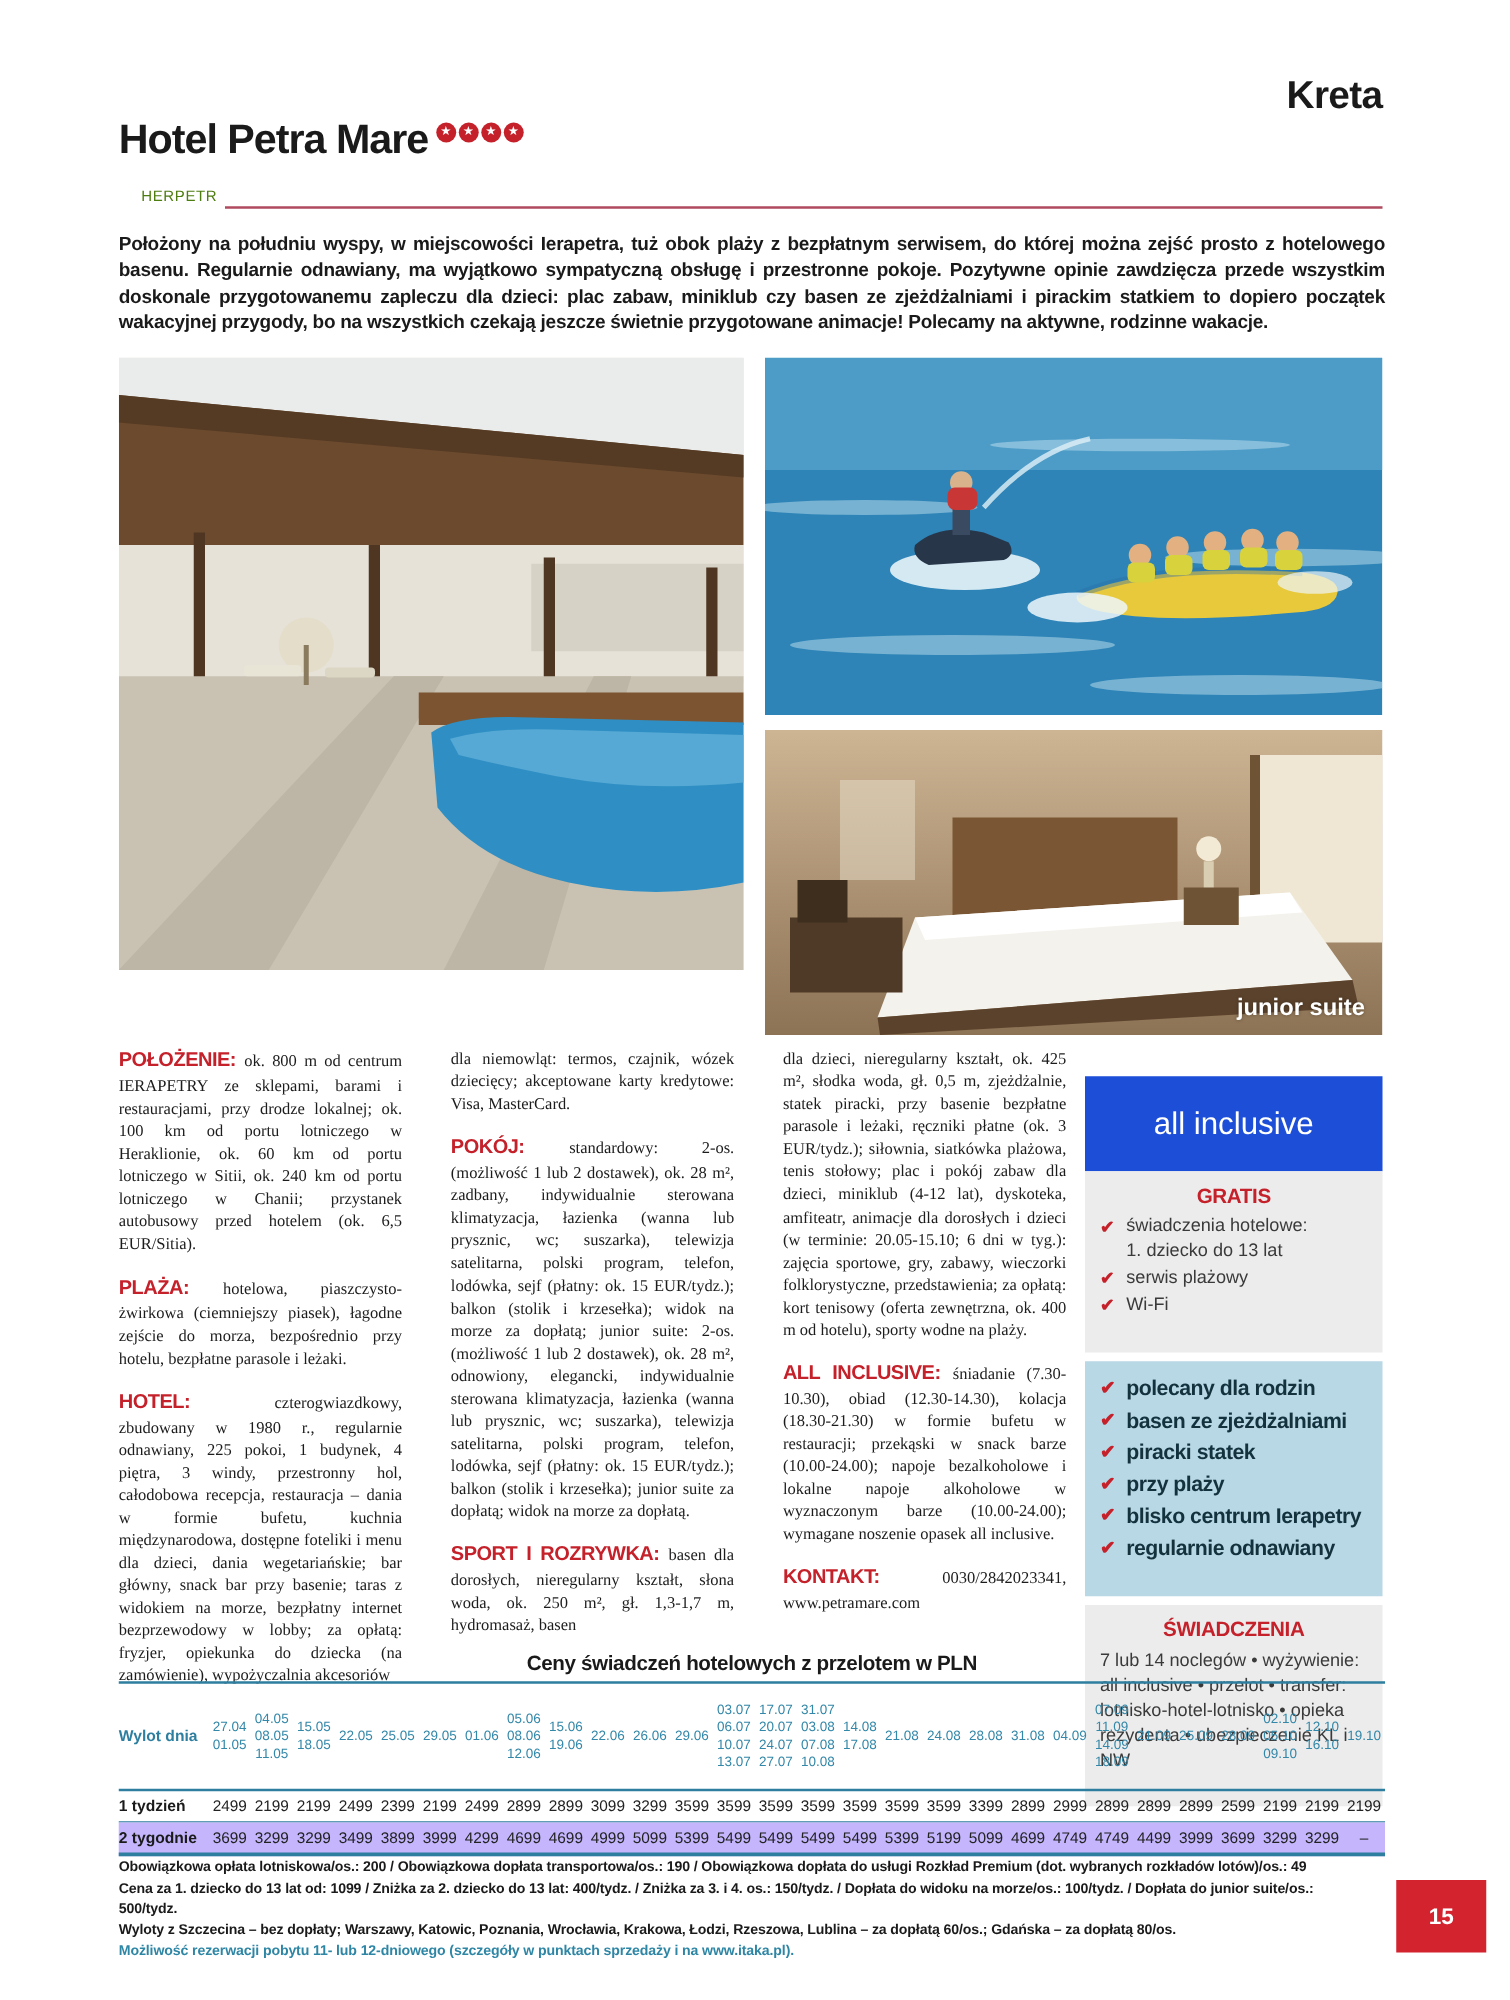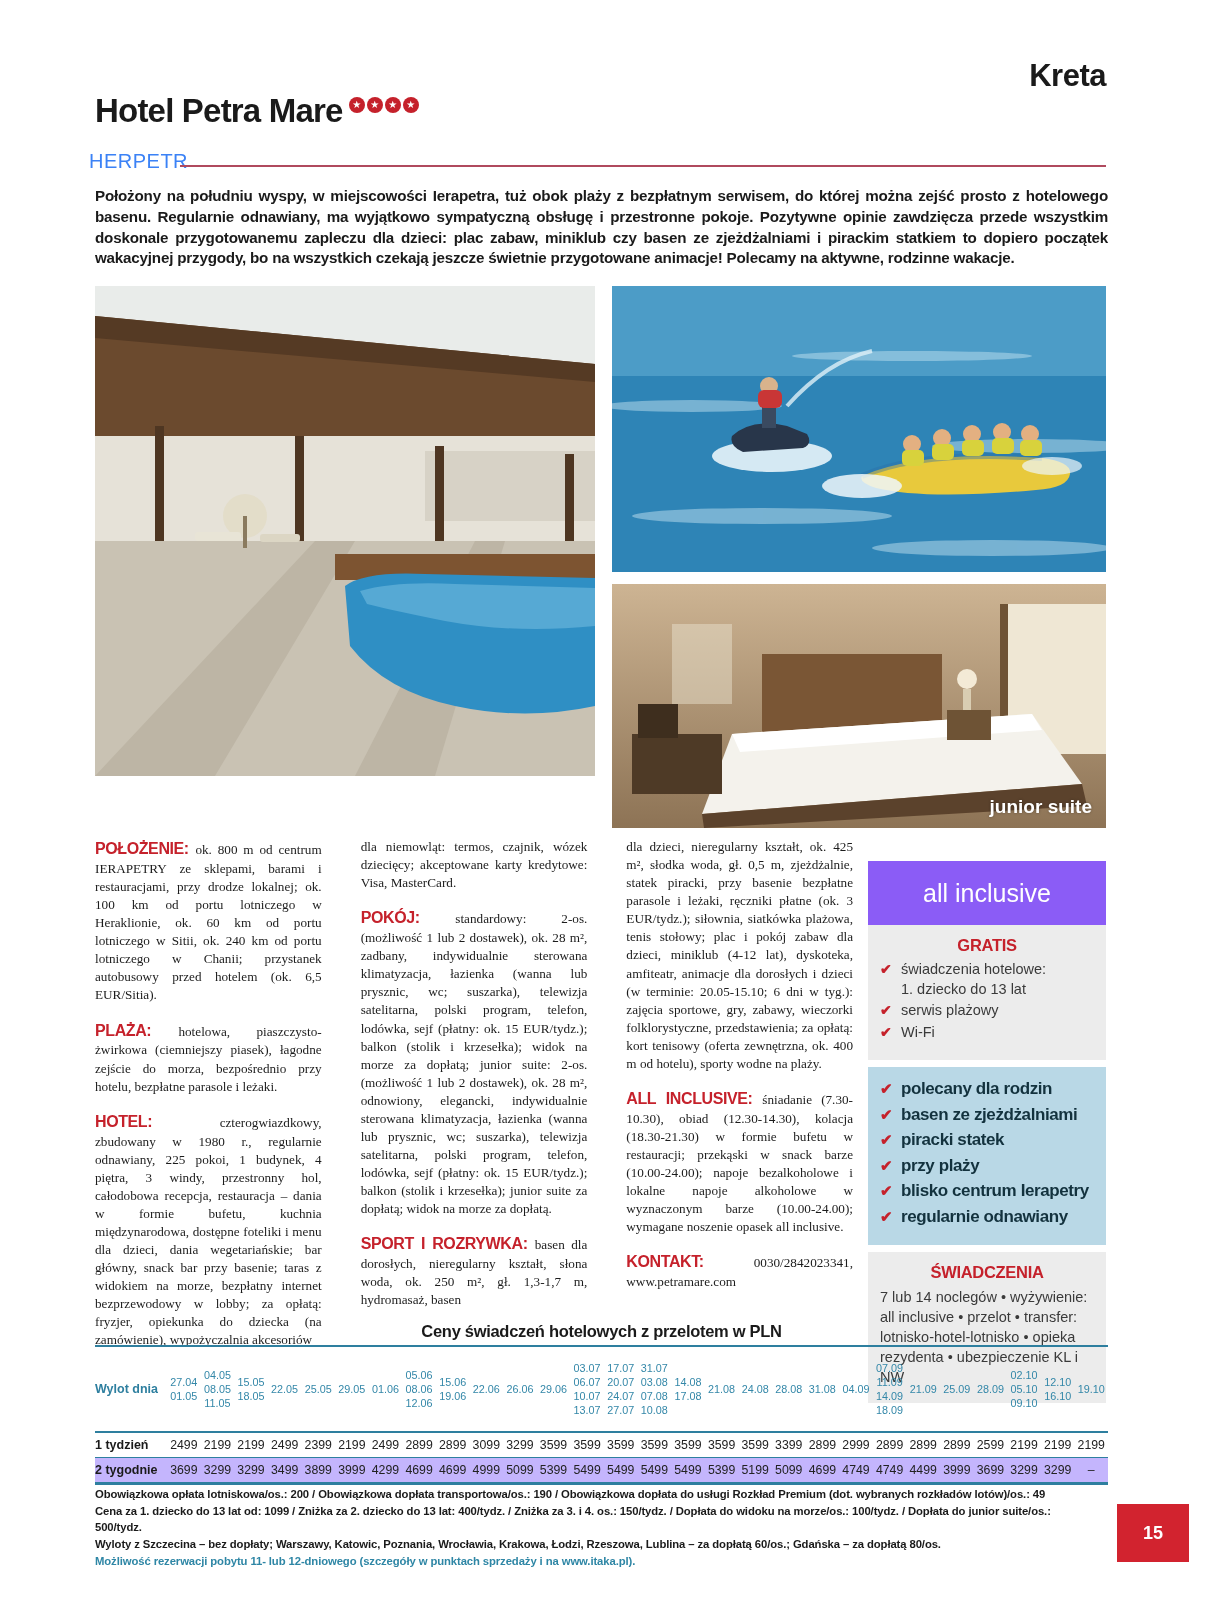--- a/index.html
+++ b/index.html
@@ -6,21 +6,21 @@
   .page{position:relative;width:1208px;height:1600px;background:#fff;overflow:hidden;
         font-family:"Liberation Sans",sans-serif;color:#1a1a1a;margin-top:16px;}
 
   
   .region{position:absolute;top:42px;right:102px;font-size:31px;font-weight:700;letter-spacing:-0.5px;}
   .title-row{position:absolute;top:76px;left:95px;white-space:nowrap;}
   .hotel-name{display:inline;font-size:33px;font-weight:700;letter-spacing:-0.8px;margin:0;}
   .stars{display:inline-block;margin-left:4px;vertical-align:14px;}
   .star{display:inline-flex;width:16px;height:16px;border-radius:50%;background:#c5212b;color:#fff;
         font-size:10px;line-height:16px;align-items:center;justify-content:center;margin-left:2px;}
-  .code{position:absolute;top:134px;left:89px;font-size:20px;color:#3b82f6;letter-spacing:0.5px;}
+  .code{position:absolute;top:134px;left:113px;font-size:12px;color:#4d7c0f;letter-spacing:0.5px;}
   .header-line{position:absolute;top:149px;left:180px;width:926px;height:2px;background:#b04a5e;}
 
   
   .intro{position:absolute;top:170px;left:95px;width:1013px;margin:0;font-size:15.2px;font-weight:700;
          line-height:1.37;text-align:justify;letter-spacing:-0.2px;}
 
   
   .photo{position:absolute;overflow:hidden;}
   .photo-left{left:95px;top:270px;width:500px;height:490px;}
   .photo-rt{left:612px;top:270px;width:494px;height:286px;}
@@ -31,23 +31,23 @@
   
   .columns{position:absolute;left:95px;top:822px;width:758px;display:flex;gap:39px;}
   .col{flex:1;font-family:"Liberation Serif","DejaVu Serif",serif;font-size:13.2px;line-height:1.37;
        text-align:justify;color:#1c1c1c;}
   .sec{margin:0 0 15px 0;}
   .sec-h{color:#c5212b;font-family:"Liberation Sans",sans-serif;font-weight:700;font-size:16px;
          letter-spacing:-0.4px;}
 
   
   .sidebar{position:absolute;left:868px;top:845px;width:238px;}
-  .banner{background:#8b5cf6;color:#fff;height:64px;display:flex;align-items:center;justify-content:center;
+  .banner{background:#1d4ed8;color:#fff;height:76px;display:flex;align-items:center;justify-content:center;
           font-size:25px;}
-  .side-box{background:#ececec;padding:9px 12px 16px 12px;margin-top:0;}
+  .side-box{background:#ececec;padding:9px 12px 26px 12px;margin-top:0;}
   .side-box.blue{background:#b9d8e6;margin-top:7px;}
   .side-box.services{margin-top:7px;}
   .side-title{color:#c5212b;font-weight:700;font-size:16.5px;text-align:center;margin:2px 0 5px 0;
               letter-spacing:-0.3px;}
   .g-item{position:relative;padding-left:21px;font-size:14.5px;color:#3a3a3a;line-height:1.35;margin:2px 0;}
   .g-item .chk{position:absolute;left:0;top:0;}
   .chk{color:#c5212b;font-weight:700;font-size:14px;}
   .h-item{position:relative;padding-left:21px;font-size:17px;font-weight:700;color:#13323e;
           line-height:1.5;letter-spacing:-0.4px;}
   .h-item .chk{position:absolute;left:0;top:2px;font-size:15px;}

